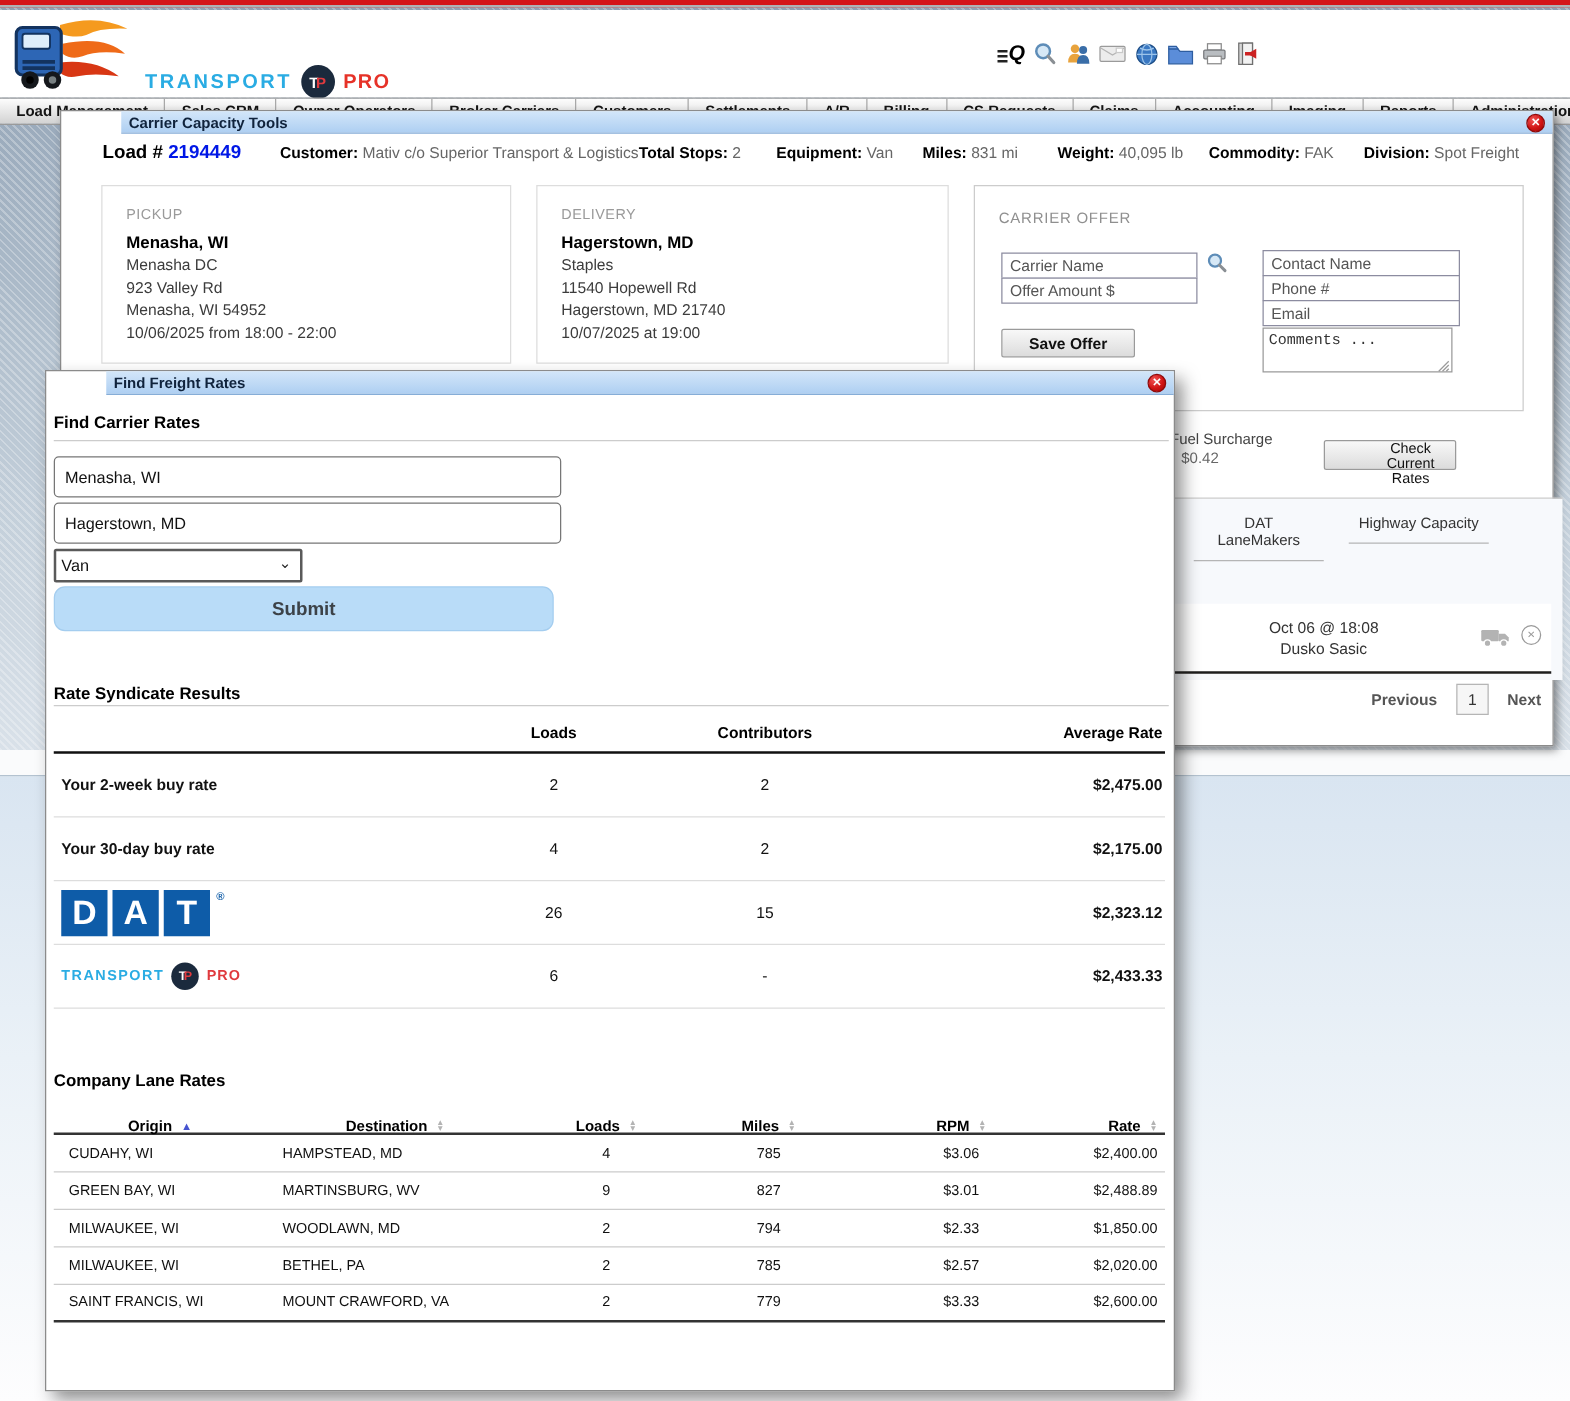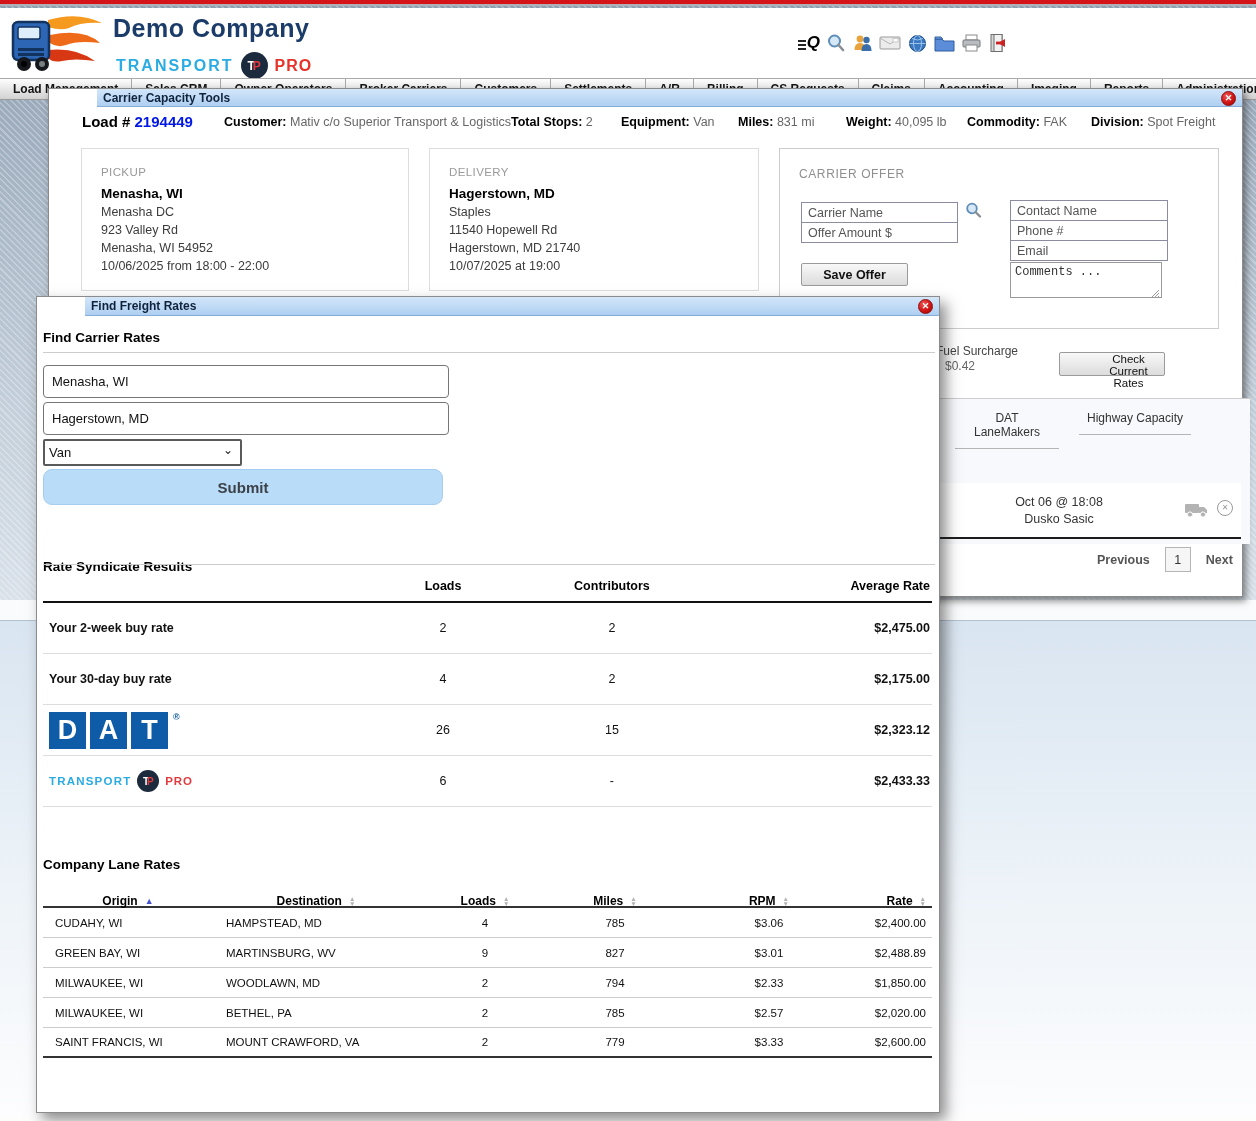--- a/index.html
+++ b/index.html
@@ -104,21 +104,21 @@
   .pag-link { font-size:12.5px; font-weight:bold; color:#555; cursor:pointer; }
   .pag-page { width:26px; height:25px; border:1px solid #b5b5b5; background:#f6f6f6; font-size:12.5px; color:#333;
     display:flex; align-items:center; justify-content:center; cursor:pointer; }
 
   
   .rates-dlg { position:absolute; left:36px; top:296px; width:904px; height:817px; background:#fff;
     border:1px solid #8b8b8b; box-shadow:6px 7px 13px rgba(30,30,30,.5); z-index:8; }
   .dlg-titlebar { height:19px; }
   .dlg-close { right:6px; }
   .dlg-section-title { position:absolute; left:6px; font-size:13.5px; font-weight:bold; color:#000; }
-  .t-find { top:33px; } .t-synd { top:262px; } .t-lanes { top:560px; }
+  .t-find { top:33px; } .t-synd { top:250px; } .t-lanes { top:560px; }
   .dlg-hr { position:absolute; left:6px; width:892px; border-top:1px solid #ccc; }
   .hr1 { top:55px; } .hr2 { top:267px; }
   .dlg-input { position:absolute; left:6px; width:406px; height:33px; border:1px solid #767676; border-radius:4px;
     font-size:13px; color:#111; padding:0 8px; background:#fff; }
   .in-origin { top:68px; } .in-dest { top:105px; }
   .dlg-select-wrap { position:absolute; left:6px; top:142px; width:199px; height:27px; }
   .dlg-select { width:100%; height:100%; border:2px solid #5a5a5a; border-radius:2px; background:#fff;
     font-size:13px; color:#111; padding:0 4px; appearance:none; -webkit-appearance:none; font-family:inherit; }
   .sel-chevron { position:absolute; right:9px; top:4px; font-size:12px; color:#222; pointer-events:none; }
   .submit-btn { position:absolute; left:6px; top:172px; width:400px; height:36px; background:#b9dcf8;
@@ -169,21 +169,20 @@
       <rect x="3" y="12" width="36" height="38" rx="5" fill="#2d66b5" stroke="#13335f" stroke-width="2.5"></rect>
       <rect x="8" y="17" width="22" height="12" rx="2" fill="#dfeefb" stroke="#13335f" stroke-width="1.5"></rect>
       <rect x="8" y="38" width="26" height="3" fill="#13335f"></rect>
       <rect x="8" y="43" width="26" height="3" fill="#13335f"></rect>
       <circle cx="14" cy="54" r="7" fill="#15181c"></circle>
           <circle cx="14" cy="54" r="3" fill="#7d8setzen3"></circle>
       <circle cx="32" cy="54" r="7" fill="#15181c"></circle>
           <circle cx="32" cy="54" r="3" fill="#788082"></circle>
     </svg>
   </span>
-  <div class="company-name">Demo Company</div>
   <div class="brand-row">
     <span class="brand-transport">TRANSPORT</span>
     <span class="tp-circle">
           <span class="t1">T</span>
           <span class="t2">P</span>
         </span>
     <span class="brand-pro">PRO</span>
   </div>
   <div class="toolbar">
     <span class="tb-icon quickq"><span class="lines"></span>Q</span>

